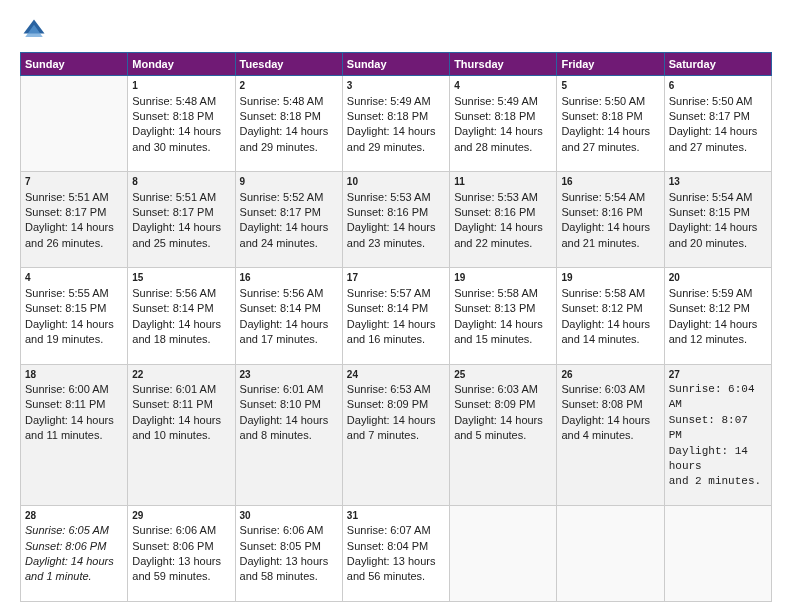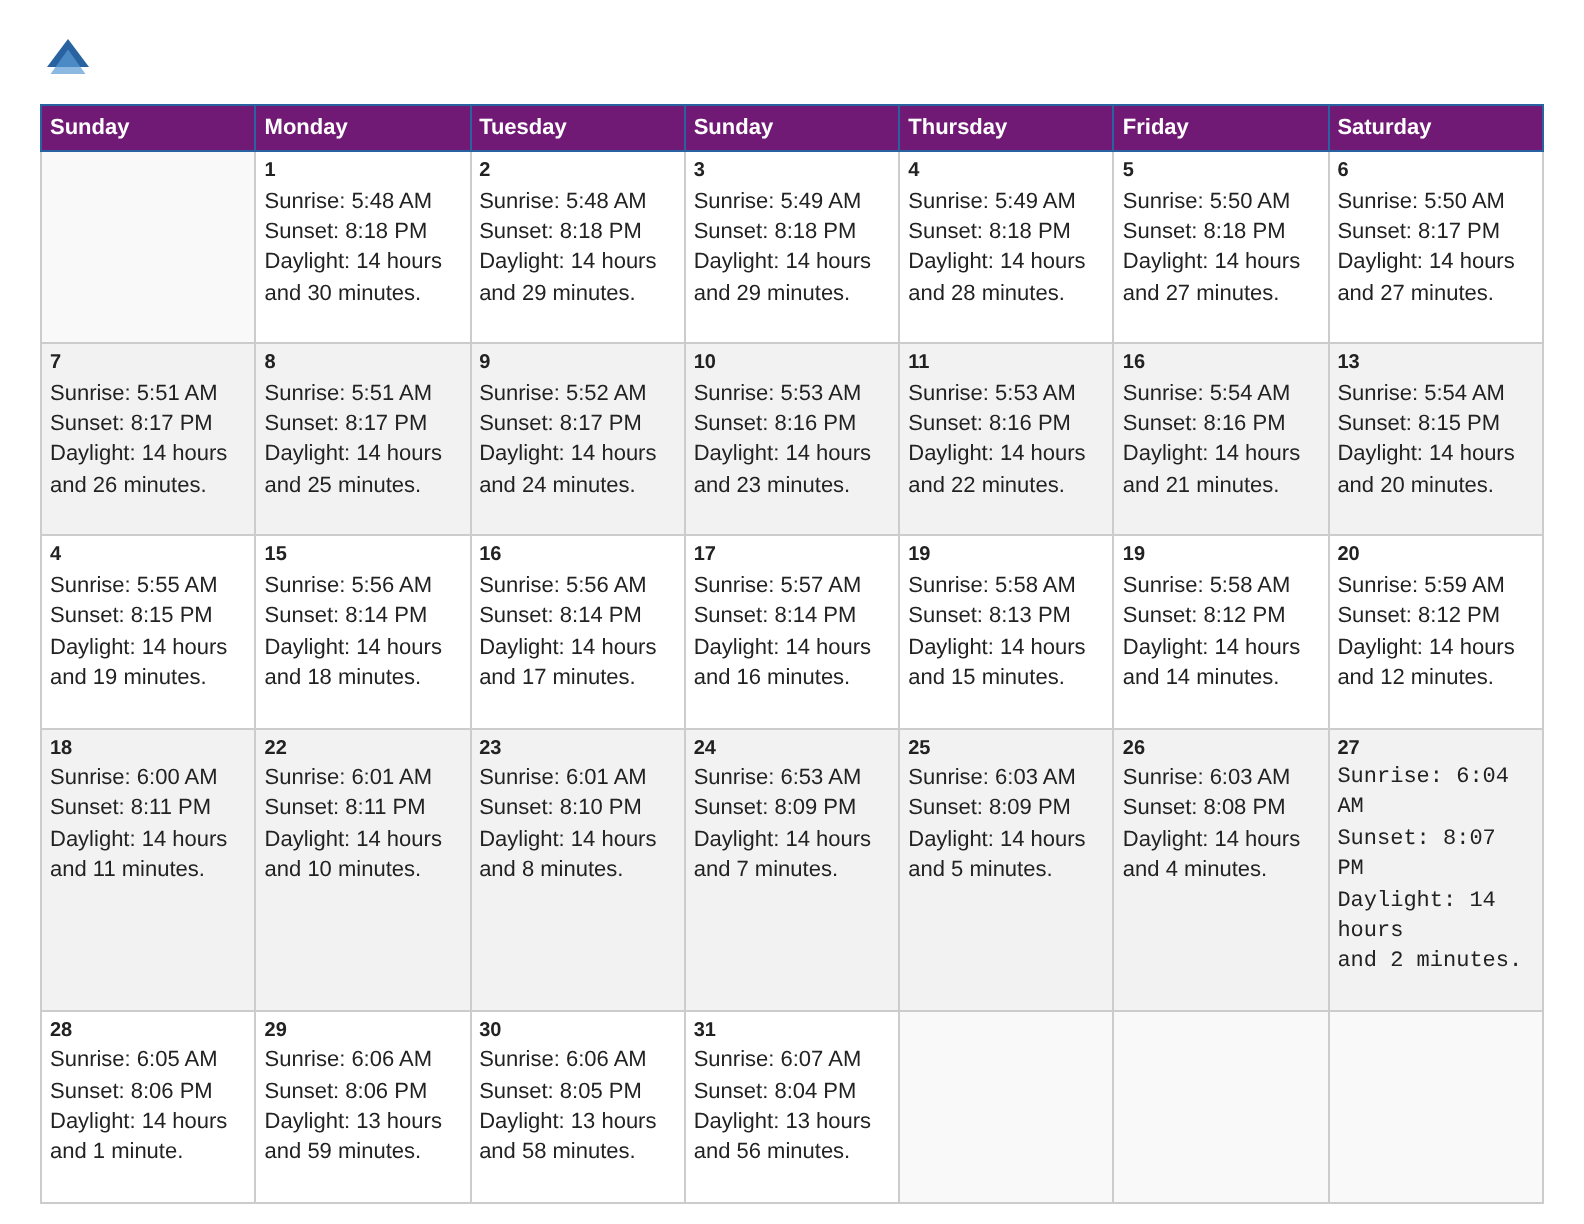--- a/index.html
+++ b/index.html
@@ -326,21 +326,21 @@
             <span class="day-num">27</span>
             <div class="day-info" style="white-space: pre-line; font-family: Liberation Mono, monospace;">Sunrise: 6:04 AM
 Sunset: 8:07 PM
 Daylight: 14 hours
 and 2 minutes.</div>
           </td>
         </tr>
         <tr>
           <td>
             <span class="day-num">28</span>
-            <div class="day-info" style="white-space: pre-line;">Sunrise: 6:05 AM
+            <div class="day-info" style="white-space: pre-line; font-style: italic;">Sunrise: 6:05 AM
 Sunset: 8:06 PM
 Daylight: 14 hours
 and 1 minute.</div>
           </td>
           <td>
             <span class="day-num">29</span>
             <div class="day-info" style="white-space: pre-line;">Sunrise: 6:06 AM
 Sunset: 8:06 PM
 Daylight: 13 hours
 and 59 minutes.</div>

